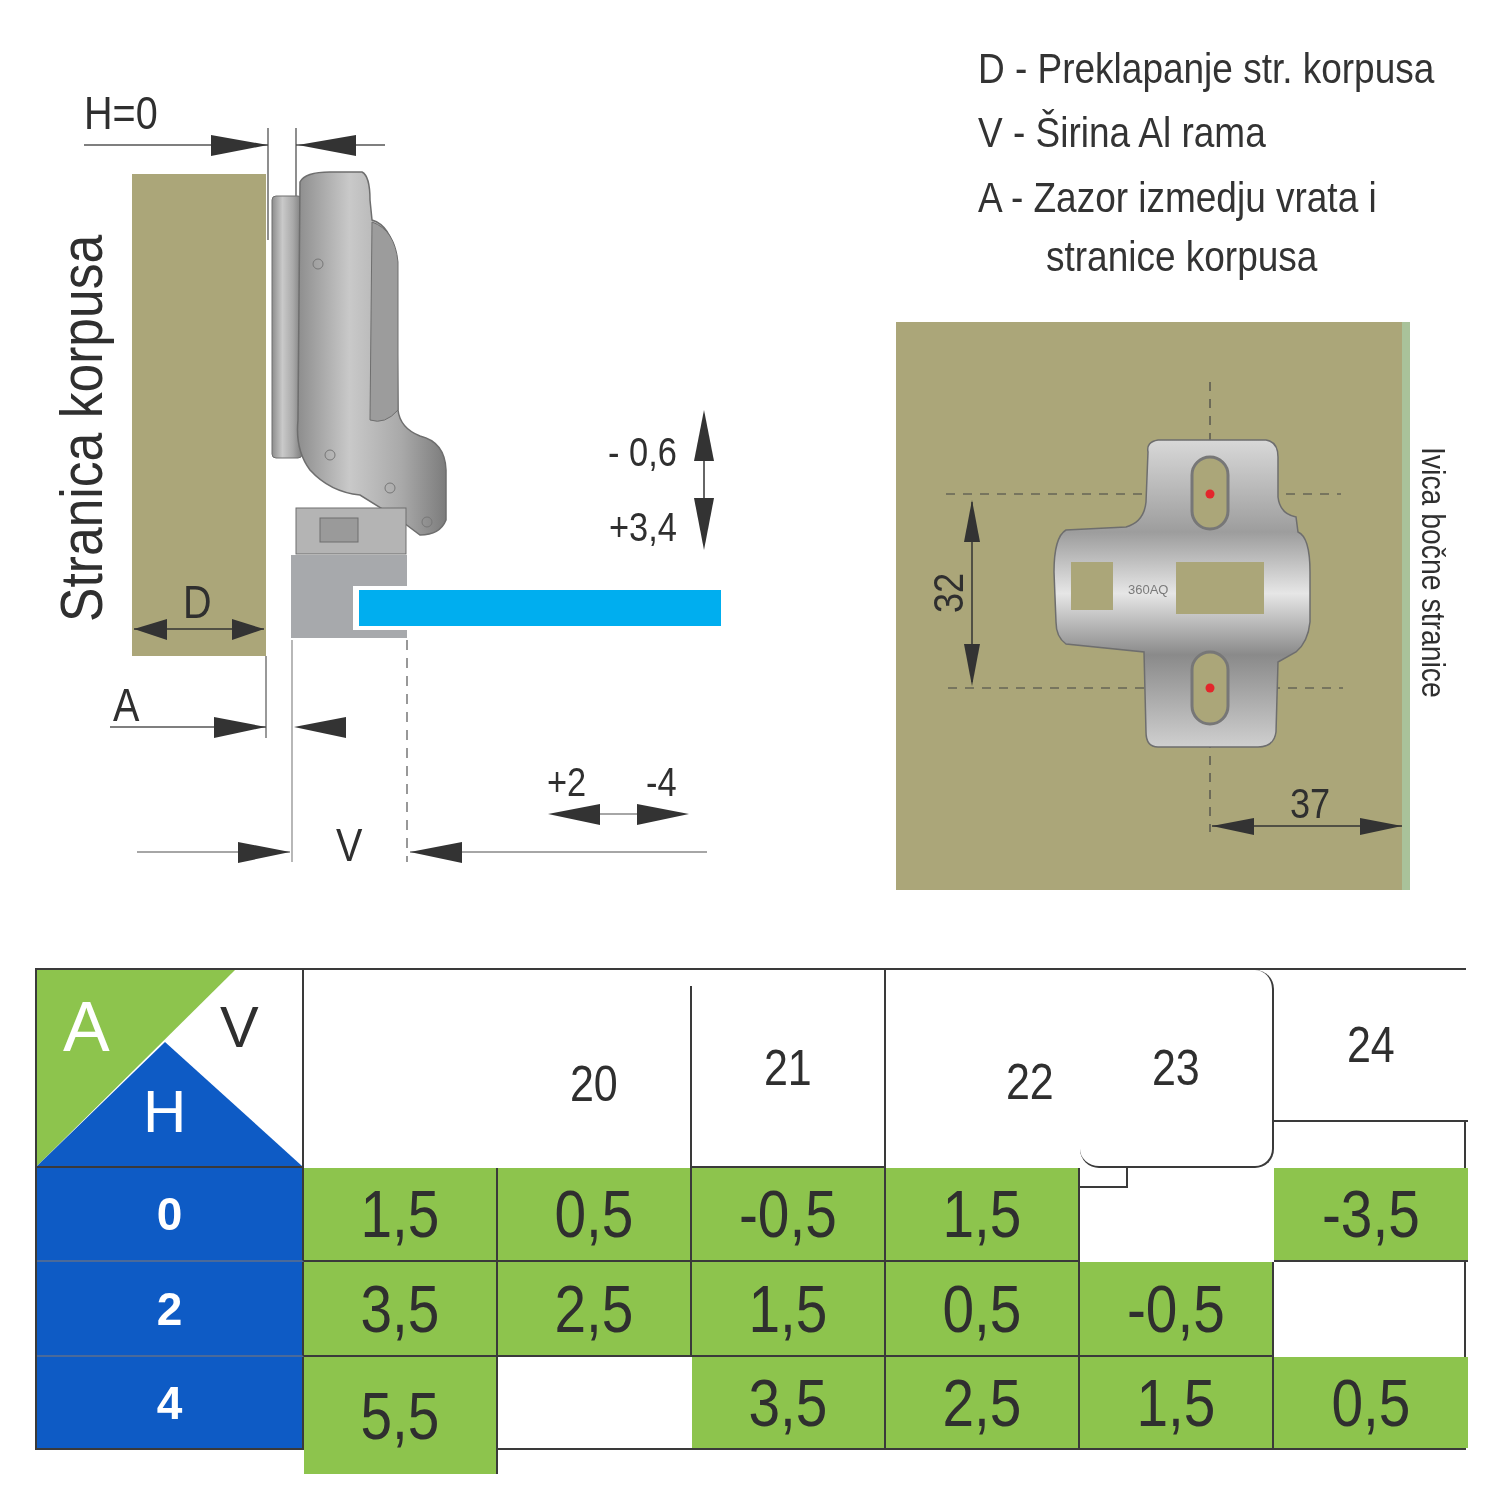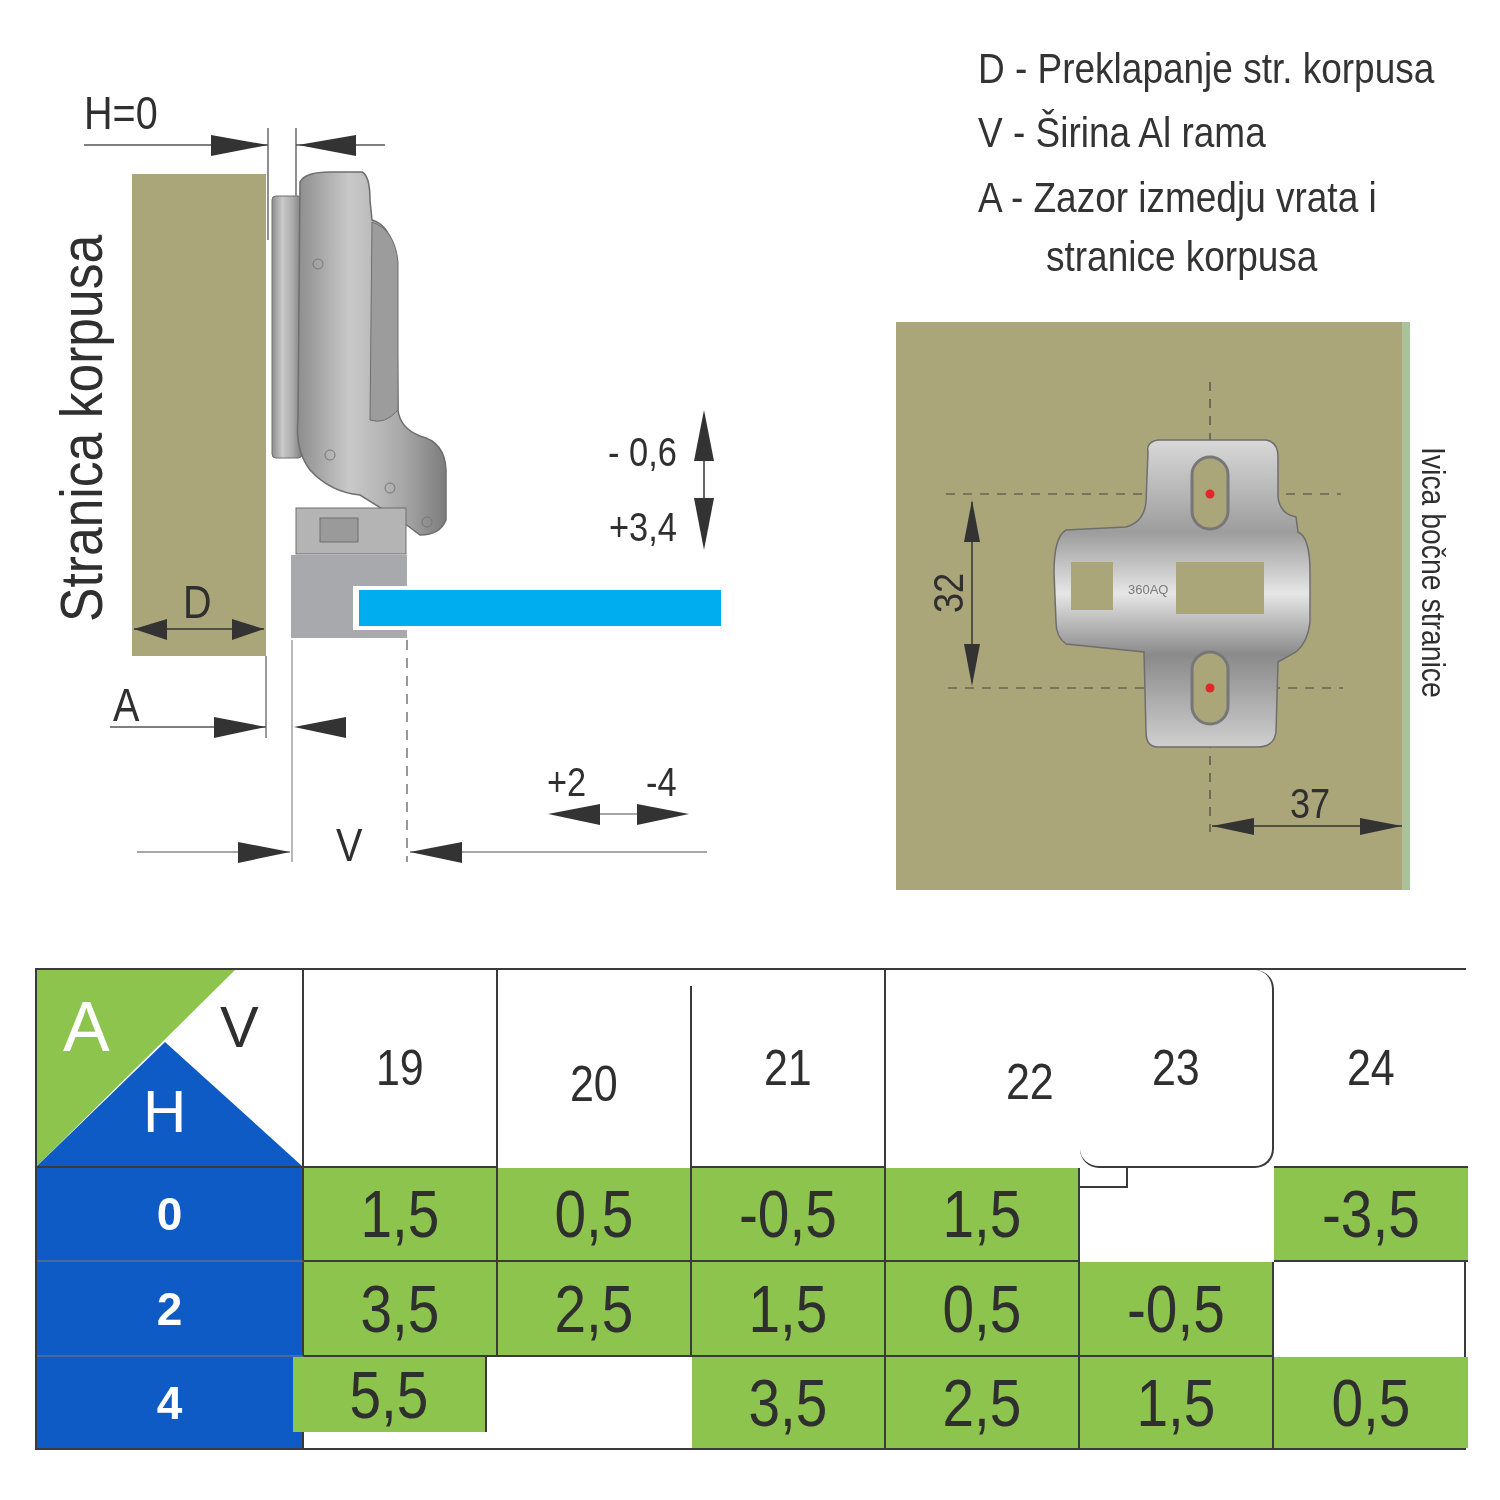--- a/index.html
+++ b/index.html
@@ -154,36 +154,33 @@
   <div class="cell" style="left:0;top:0;width:267px;height:198px;background:#fff;display:block;overflow:hidden;">
     <svg width="267" height="198" viewBox="0 0 267 198" style="position:absolute;left:0;top:0">
       <polygon points="0,0 198,0 0,196" fill="#8dc44d"></polygon>
       <polygon points="0,196 128,72 265,196" fill="#0e5bc5"></polygon>
     </svg>
     <div style="position:absolute;left:26px;top:22px;font-size:70px;color:#fff;line-height:1;">A</div>
     <div style="position:absolute;left:183px;top:28px;font-size:58px;color:#2f2f2f;line-height:1;">V</div>
     <div style="position:absolute;left:106px;top:112px;font-size:60px;color:#fff;line-height:1;">H</div>
   </div>
 
-  <div class="cell hdr" style="left:267px;top:0;width:194px;height:198px;">
-      <span>19</span>
-    </div>
   <div class="cell hdr" style="left:461px;top:16px;width:194px;height:198px;">
       <span>20</span>
     </div>
   <div class="cell hdr" style="left:655px;top:0;width:194px;height:198px;">
       <span>21</span>
     </div>
   <div class="cell hdr" style="left:849px;top:8px;width:194px;height:210px;margin-left:48px;">
       <span>22</span>
     </div>
   <div class="cell hdr" style="left:1043px;top:0;width:194px;height:198px;border-radius:19px;">
       <span>23</span>
     </div>
-  <div class="cell hdr" style="left:1237px;top:0;width:194px;height:198px;border-right:none;text-align:right;">
+  <div class="cell hdr" style="left:1237px;top:0;width:194px;height:152px;border-right:none;text-align:right;">
       <span>24</span>
     </div>
 
   <div class="cell rowh" style="left:0;top:198px;width:267px;height:94px;">
       <span>0</span>
     </div>
   <div class="cell val" style="left:267px;top:198px;width:194px;height:94px;">
       <span>1,5</span>
     </div>
   <div class="cell val" style="left:461px;top:198px;width:194px;height:94px;">
@@ -214,21 +211,21 @@
   <div class="cell val" style="left:849px;top:292px;width:194px;height:95px;">
       <span>0,5</span>
     </div>
   <div class="cell val" style="left:1043px;top:292px;width:194px;height:95px;">
       <span>-0,5</span>
     </div>
 
   <div class="cell rowh" style="left:0;top:387px;width:267px;height:91px;border-bottom:none;">
       <span>4</span>
     </div>
-  <div class="cell val" style="left:256px;top:387px;width:194px;height:75px;border-bottom:none;">
+  <div class="cell val" style="left:267px;top:387px;width:194px;height:117px;border-bottom:none;">
       <span>5,5</span>
     </div>
   <div class="cell val" style="left:655px;top:387px;width:194px;height:91px;border-bottom:none;">
       <span>3,5</span>
     </div>
   <div class="cell val" style="left:849px;top:387px;width:194px;height:91px;border-bottom:none;">
       <span>2,5</span>
     </div>
   <div class="cell val" style="left:1043px;top:387px;width:194px;height:91px;border-bottom:none;">
       <span>1,5</span>

